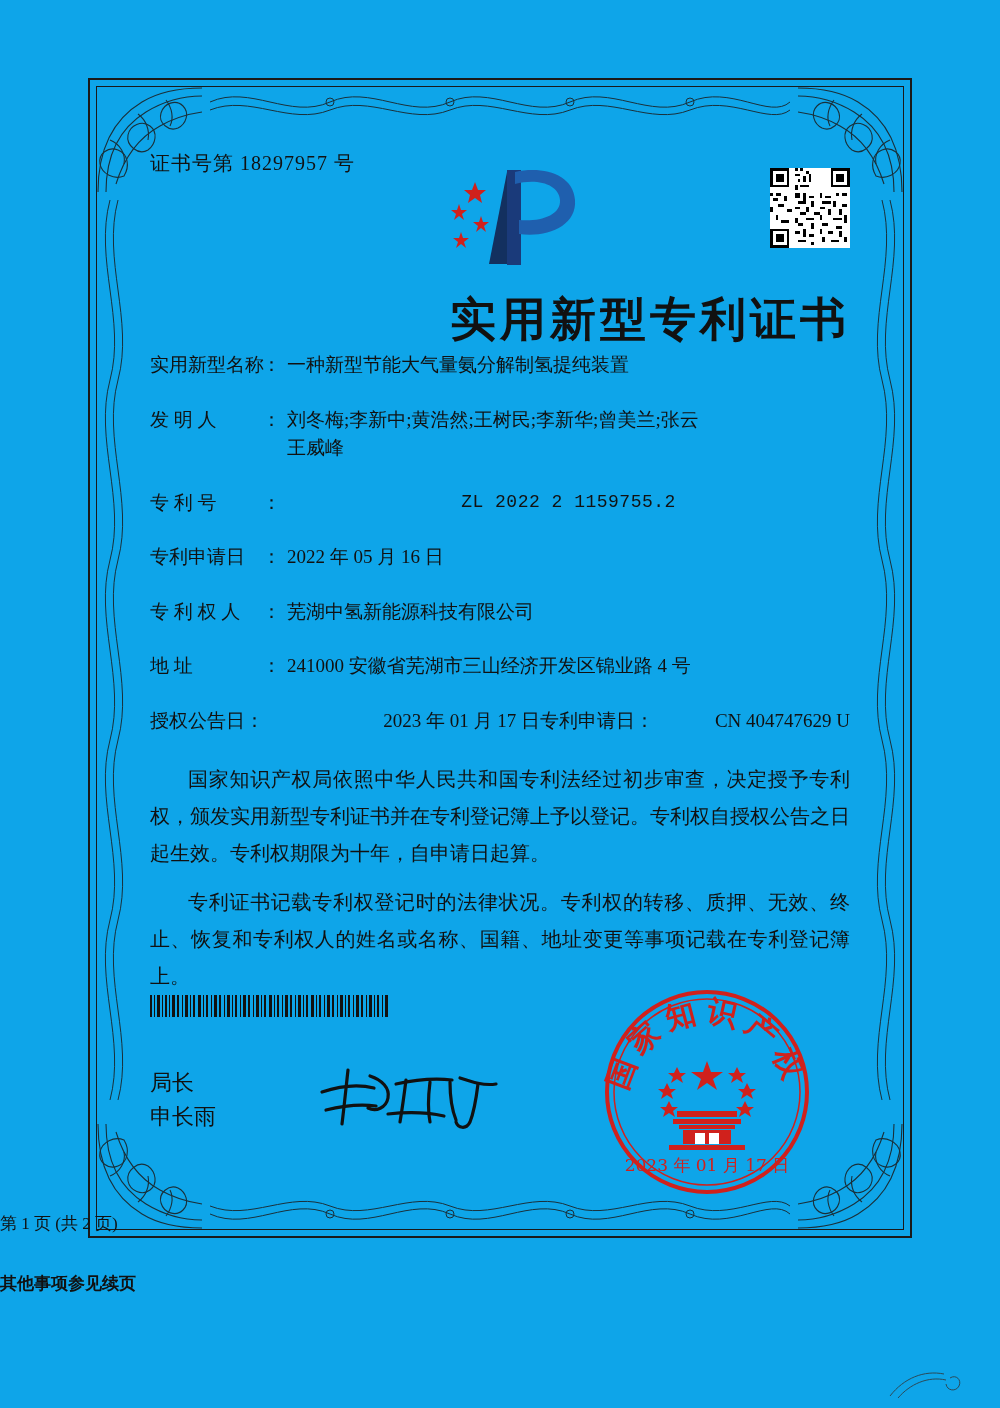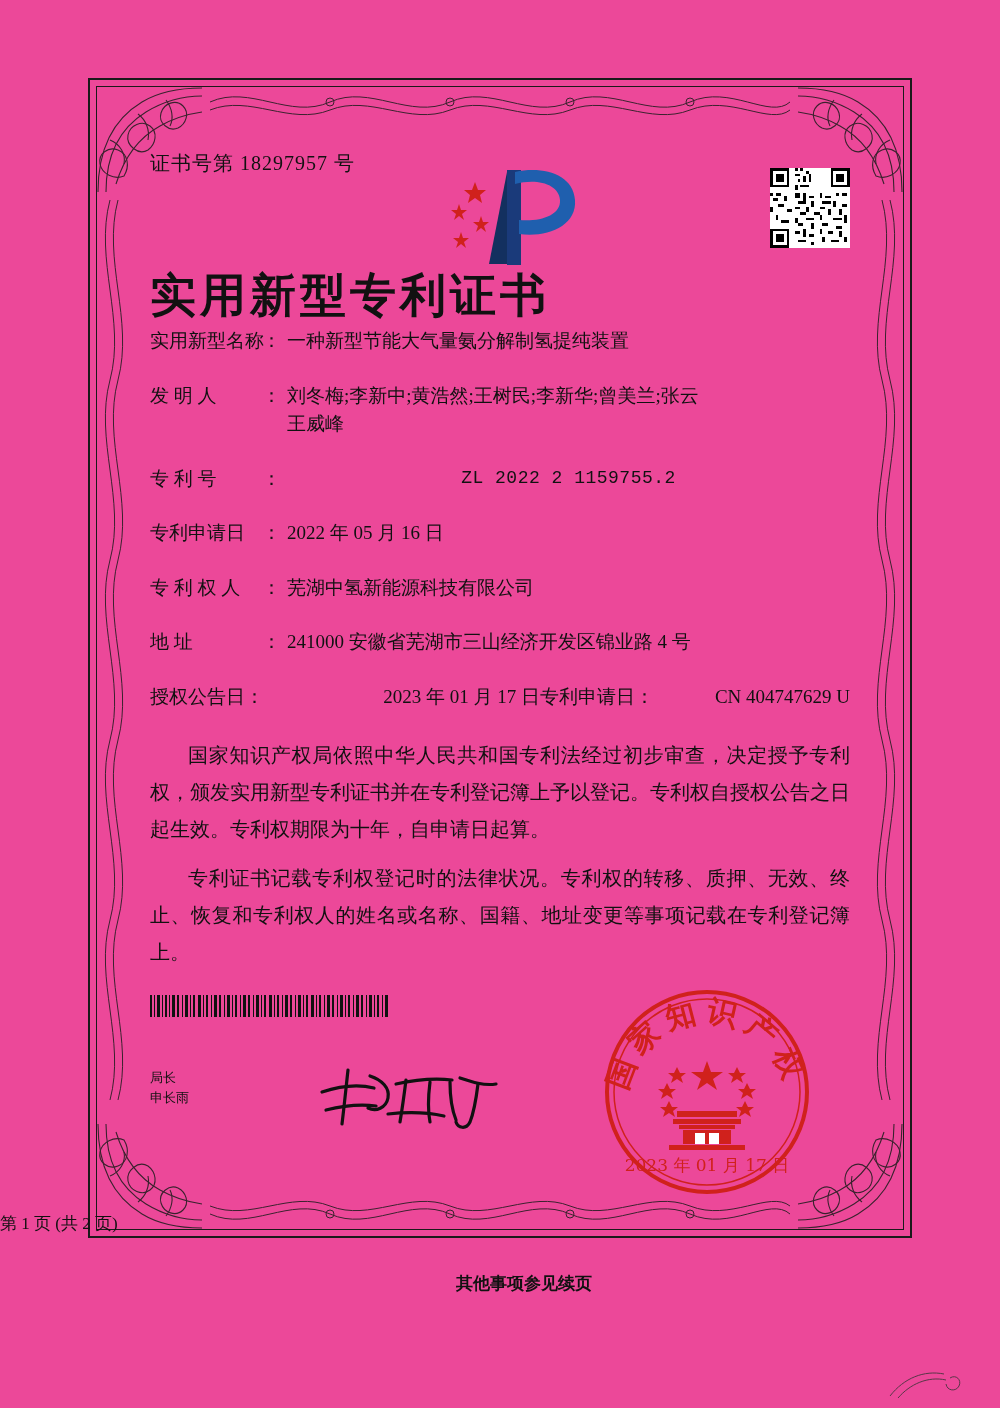--- a/index.html
+++ b/index.html
@@ -6,21 +6,21 @@
   body{
     width:1000px;height:1408px;
     background:#ffffff;
     font-family:"Liberation Serif","DejaVu Serif",serif;
     color:#111;
     position:relative;
     overflow:hidden;
   }
   .page{
     position:absolute;inset:0;
-    background:#ec4899;
+    background:#0ea5e9;
   }
   
   .frame-outer{
     position:absolute;
     left:88px;top:78px;right:88px;bottom:170px;
     border:2px solid #1a1a1a;
   }
   .frame-inner{
     position:absolute;
     left:6px;top:6px;right:6px;bottom:6px;
@@ -67,25 +67,25 @@
     position:absolute;left:50%;top:10px;transform:translateX(-50%);
     width:170px;height:115px;
   }
 
   .qr{
     position:absolute;right:0;top:18px;
     width:80px;height:80px;
   }
 
   .title{
-    text-align:left;
+    text-align:right;
     font-size:46px;
     font-weight:bold;
     letter-spacing:4px;
-    margin-top:88px;
+    margin-top:112px;
     font-family:"DejaVu Serif","Liberation Serif",serif;
   }
 
   .fields{
     font-size:19px;
     line-height:1.5;
   }
   .row{
     display:flex;
     margin-bottom:26px;
@@ -117,39 +117,39 @@
     text-align:justify;
   }
 
   .barcode{
     position:absolute;left:150px;top:995px;
     width:250px;height:22px;
   }
 
   .signature-block{
     position:absolute;left:150px;top:1068px;
-    font-size:13px;line-height:1.55;
+    font-size:22px;line-height:1.55;font-family:Liberation Mono, monospace;
   }
   .sign-img{
     position:absolute;left:310px;top:1062px;
     width:200px;height:70px;
   }
 
   .seal{
     position:absolute;right:185px;top:985px;
     width:215px;height:215px;
   }
 
   .page-num{
     position:absolute;left:0;right:0;top:1212px;
     text-align:left;font-size:17px;
   }
   .footer-note{
     position:absolute;left:0;right:0;top:1272px;
-    text-align:center;font-size:17px;font-weight:bold;padding-left:48px;
+    text-align:left;font-size:17px;font-weight:bold;
   }
   .bottom-right-mark{
     position:absolute;right:30px;bottom:8px;width:90px;height:40px;opacity:.8;
   }
 </style>
 </head>
 <body>
 
 <div class="page">
 

